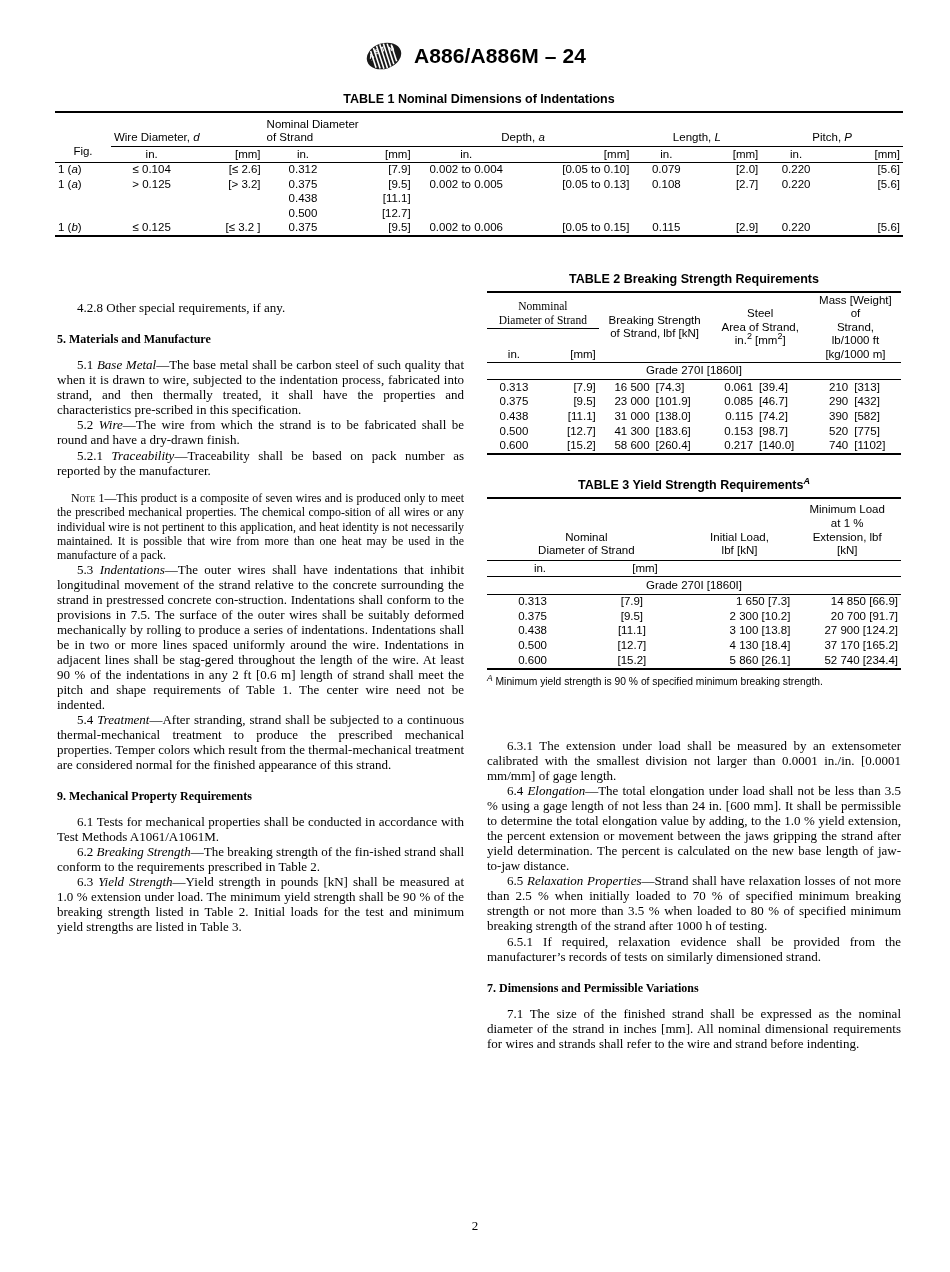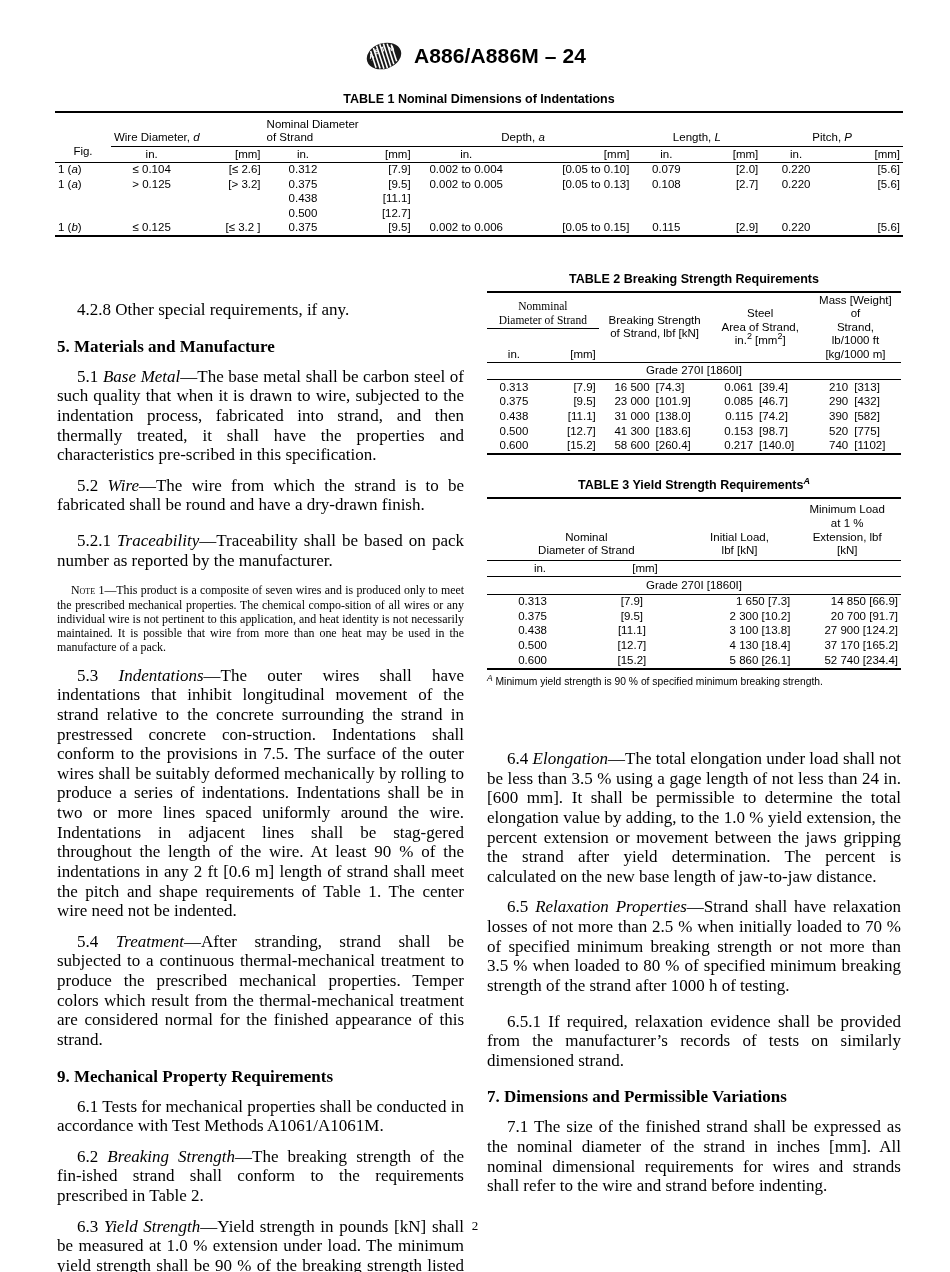--- a/index.html
+++ b/index.html
@@ -97,33 +97,33 @@
 
   
   .col-left {
     position: absolute;
     left: 57px;
     top: 300px;
     width: 407px;
   }
   p.body {
     margin: 0 0 0 0;
-    font-size: 17px;
+    font-size: 13px;
     line-height: 1.155;
     text-align: justify;
     text-justify: inter-word;
     text-indent: 20px;
     hyphens: manual;
   }
-  p.body.gap  { margin-top: 11px; }
-  p.body.gap-sm { margin-top: 16px; }
+  p.body.gap  { }
+  p.body.gap-sm { margin-top: 1px; }
   h3.sec {
     font-family: "Liberation Serif", serif;
     font-weight: bold;
-    font-size: 17px;
+    font-size: 12px;
     margin: 17px 0 10px 0;
     text-indent: 0;
   }
   .it { font-style: italic; }
   .lnk { color: #000000; }
   p.note {
     margin: 13px 0 0 0;
     font-size: 11.9px;
     line-height: 1.2;
     text-align: justify;
@@ -505,20 +505,21 @@
         <td class="rgt">5 860 [26.1]</td>
         <td class="rgt">52 740 [234.4]</td>
       </tr>
     </tbody>
       </table>
     <div class="footnote"><sup>A</sup><span> Minimum yield strength is 90 % of specified minimum breaking strength.</span></div>
   </div>
 
   <div class="right-text">
 
+    <p class="body">6.3.1  The extension under load shall be measured by an extensometer calibrated with the smallest division not larger than 0.0001 in./in. [0.0001 mm/mm] of gage length.</p>
 
     <p class="body gap"><span>6.4 </span><span class="it">Elongation</span><span>—The total elongation under load shall not be less than 3.5 % using a gage length of not less than 24 in. [600 mm]. It shall be permissible to determine the total elongation value by adding, to the 1.0 % yield extension, the percent extension or movement between the jaws gripping the strand after yield determination. The percent is calculated on the new base length of jaw-to-jaw distance.</span></p>
 
     <p class="body gap"><span>6.5 </span><span class="it">Relaxation Properties</span><span>—Strand shall have relaxation losses of not more than 2.5 % when initially loaded to 70 % of specified minimum breaking strength or not more than 3.5 % when loaded to 80 % of specified minimum breaking strength of the strand after 1000 h of testing.</span></p>
 
     <p class="body gap-sm">6.5.1  If required, relaxation evidence shall be provided from the manufacturer’s records of tests on similarly dimensioned strand.</p>
 
     <h3 class="sec">7.  Dimensions and Permissible Variations</h3>
 
     <p class="body">7.1  The size of the finished strand shall be expressed as the nominal diameter of the strand in inches [mm]. All nominal dimensional requirements for wires and strands shall refer to the wire and strand before indenting.</p>

